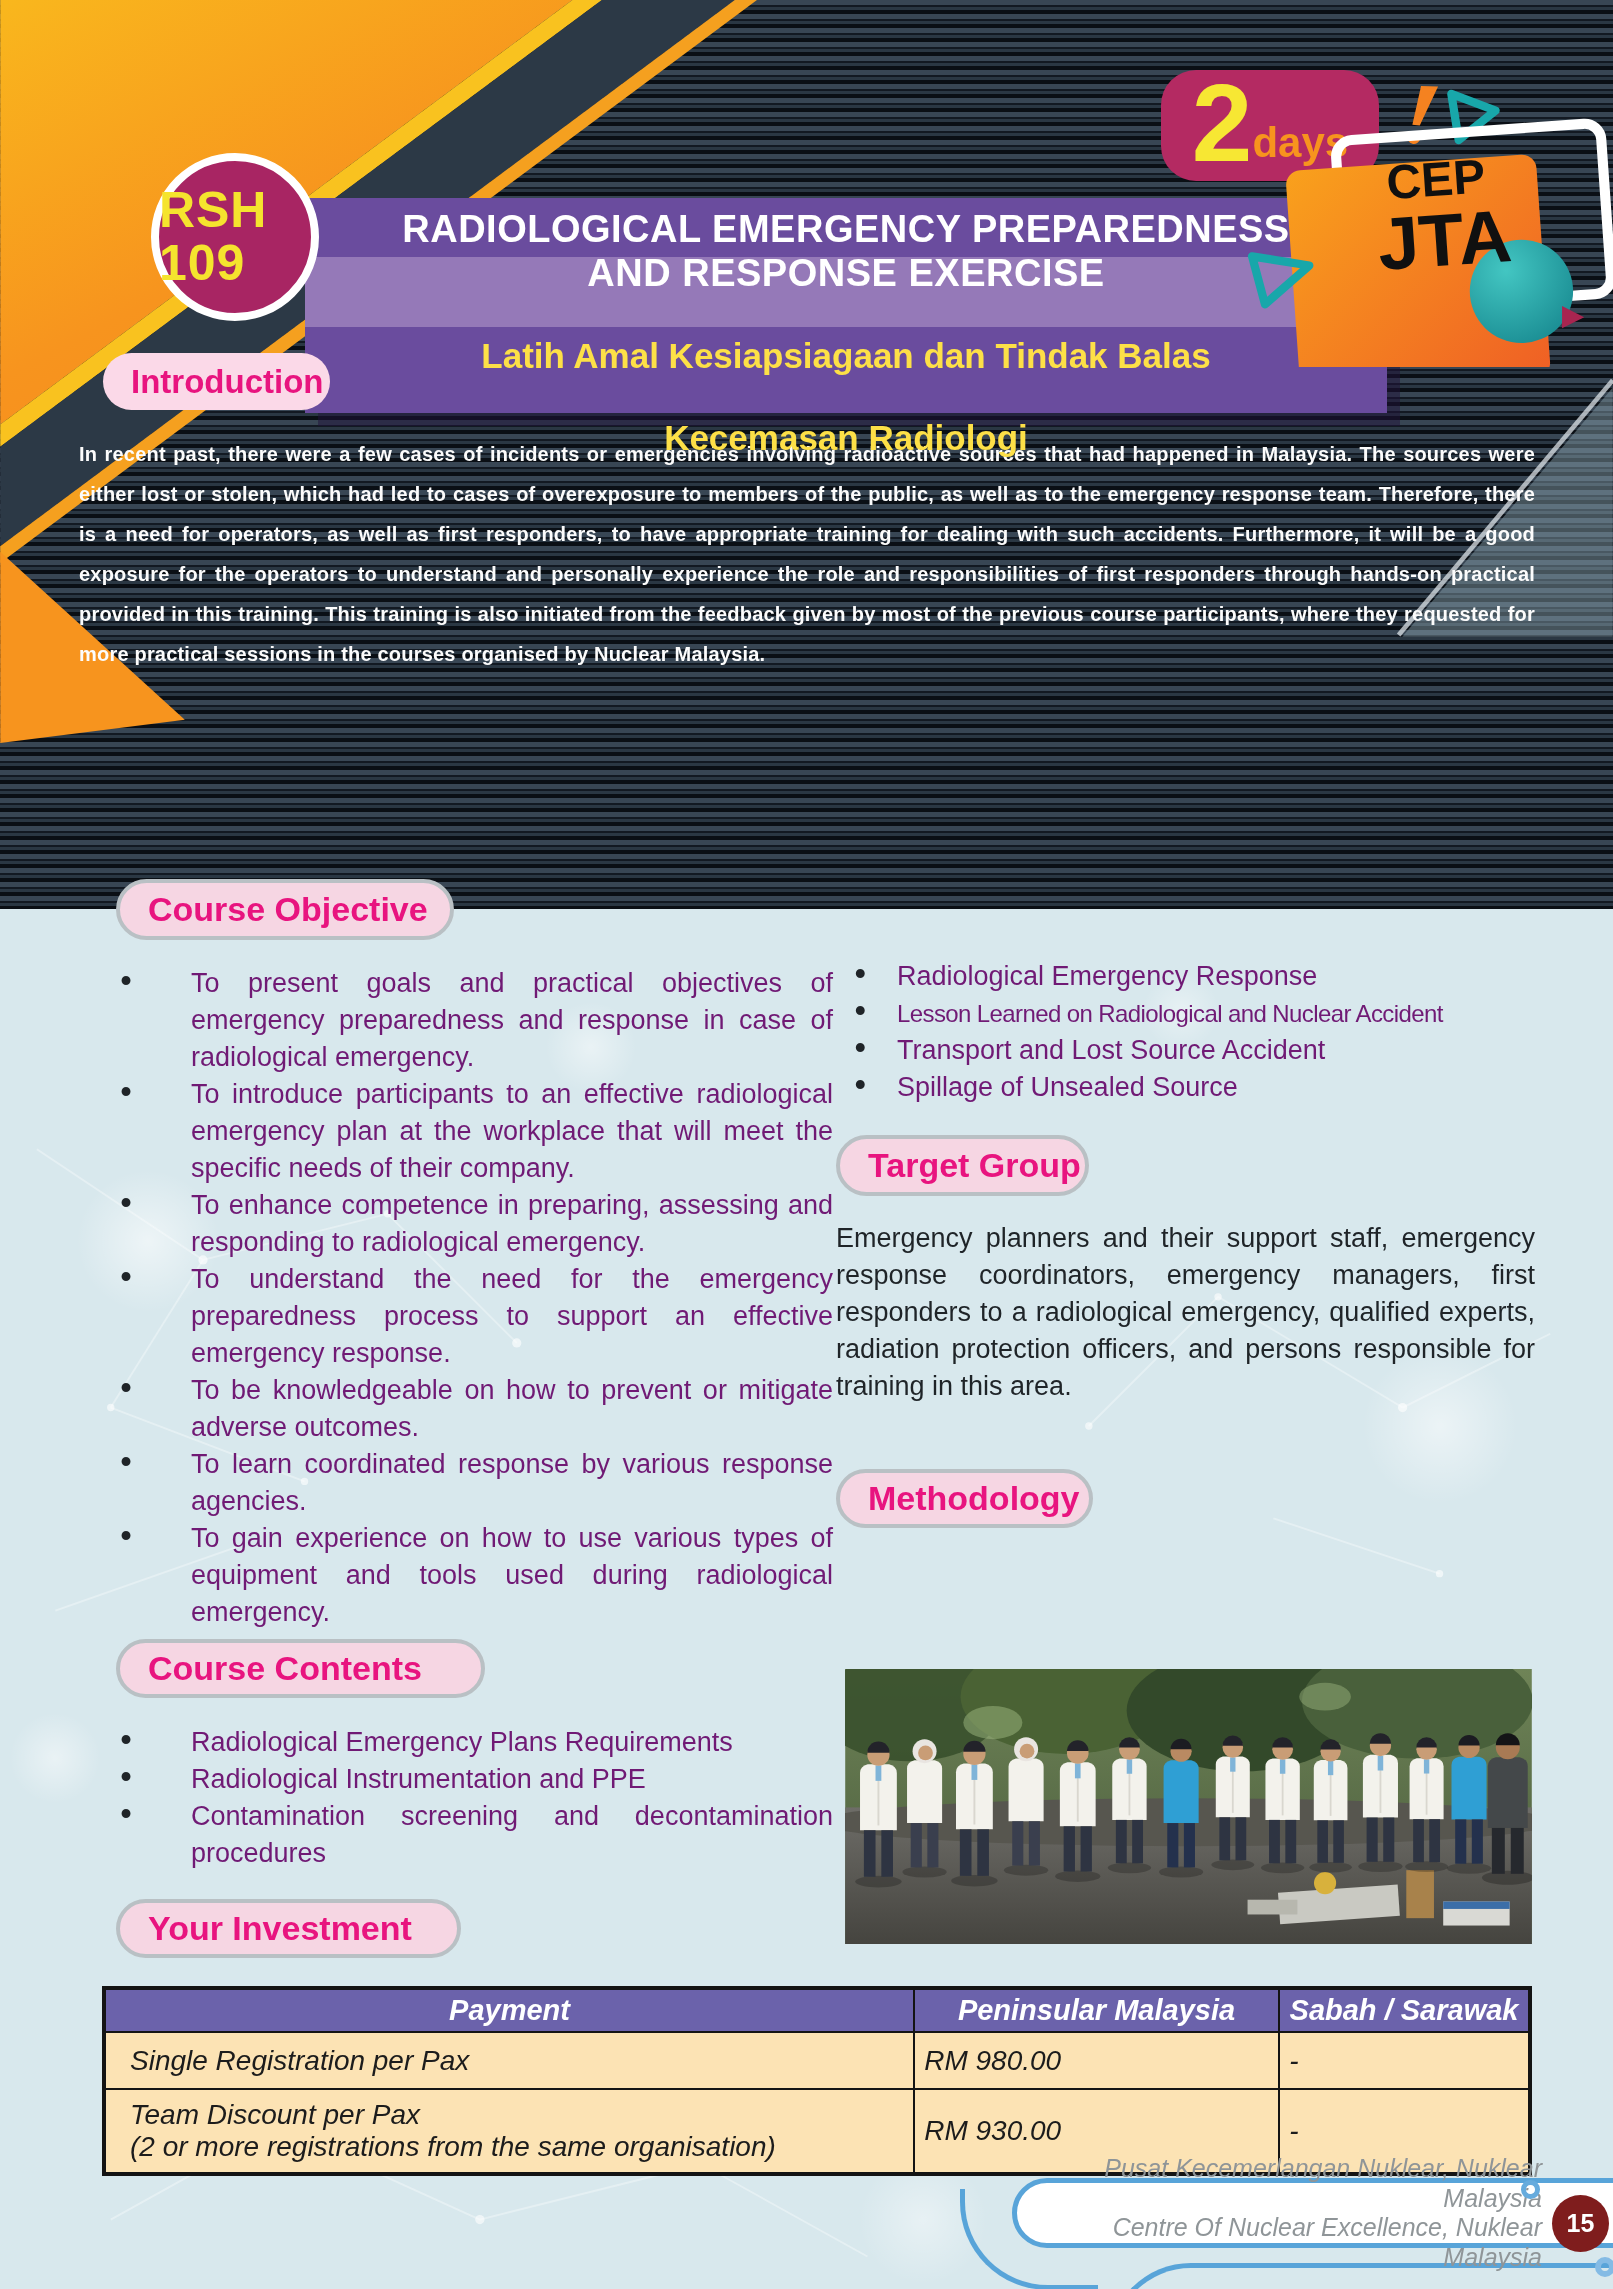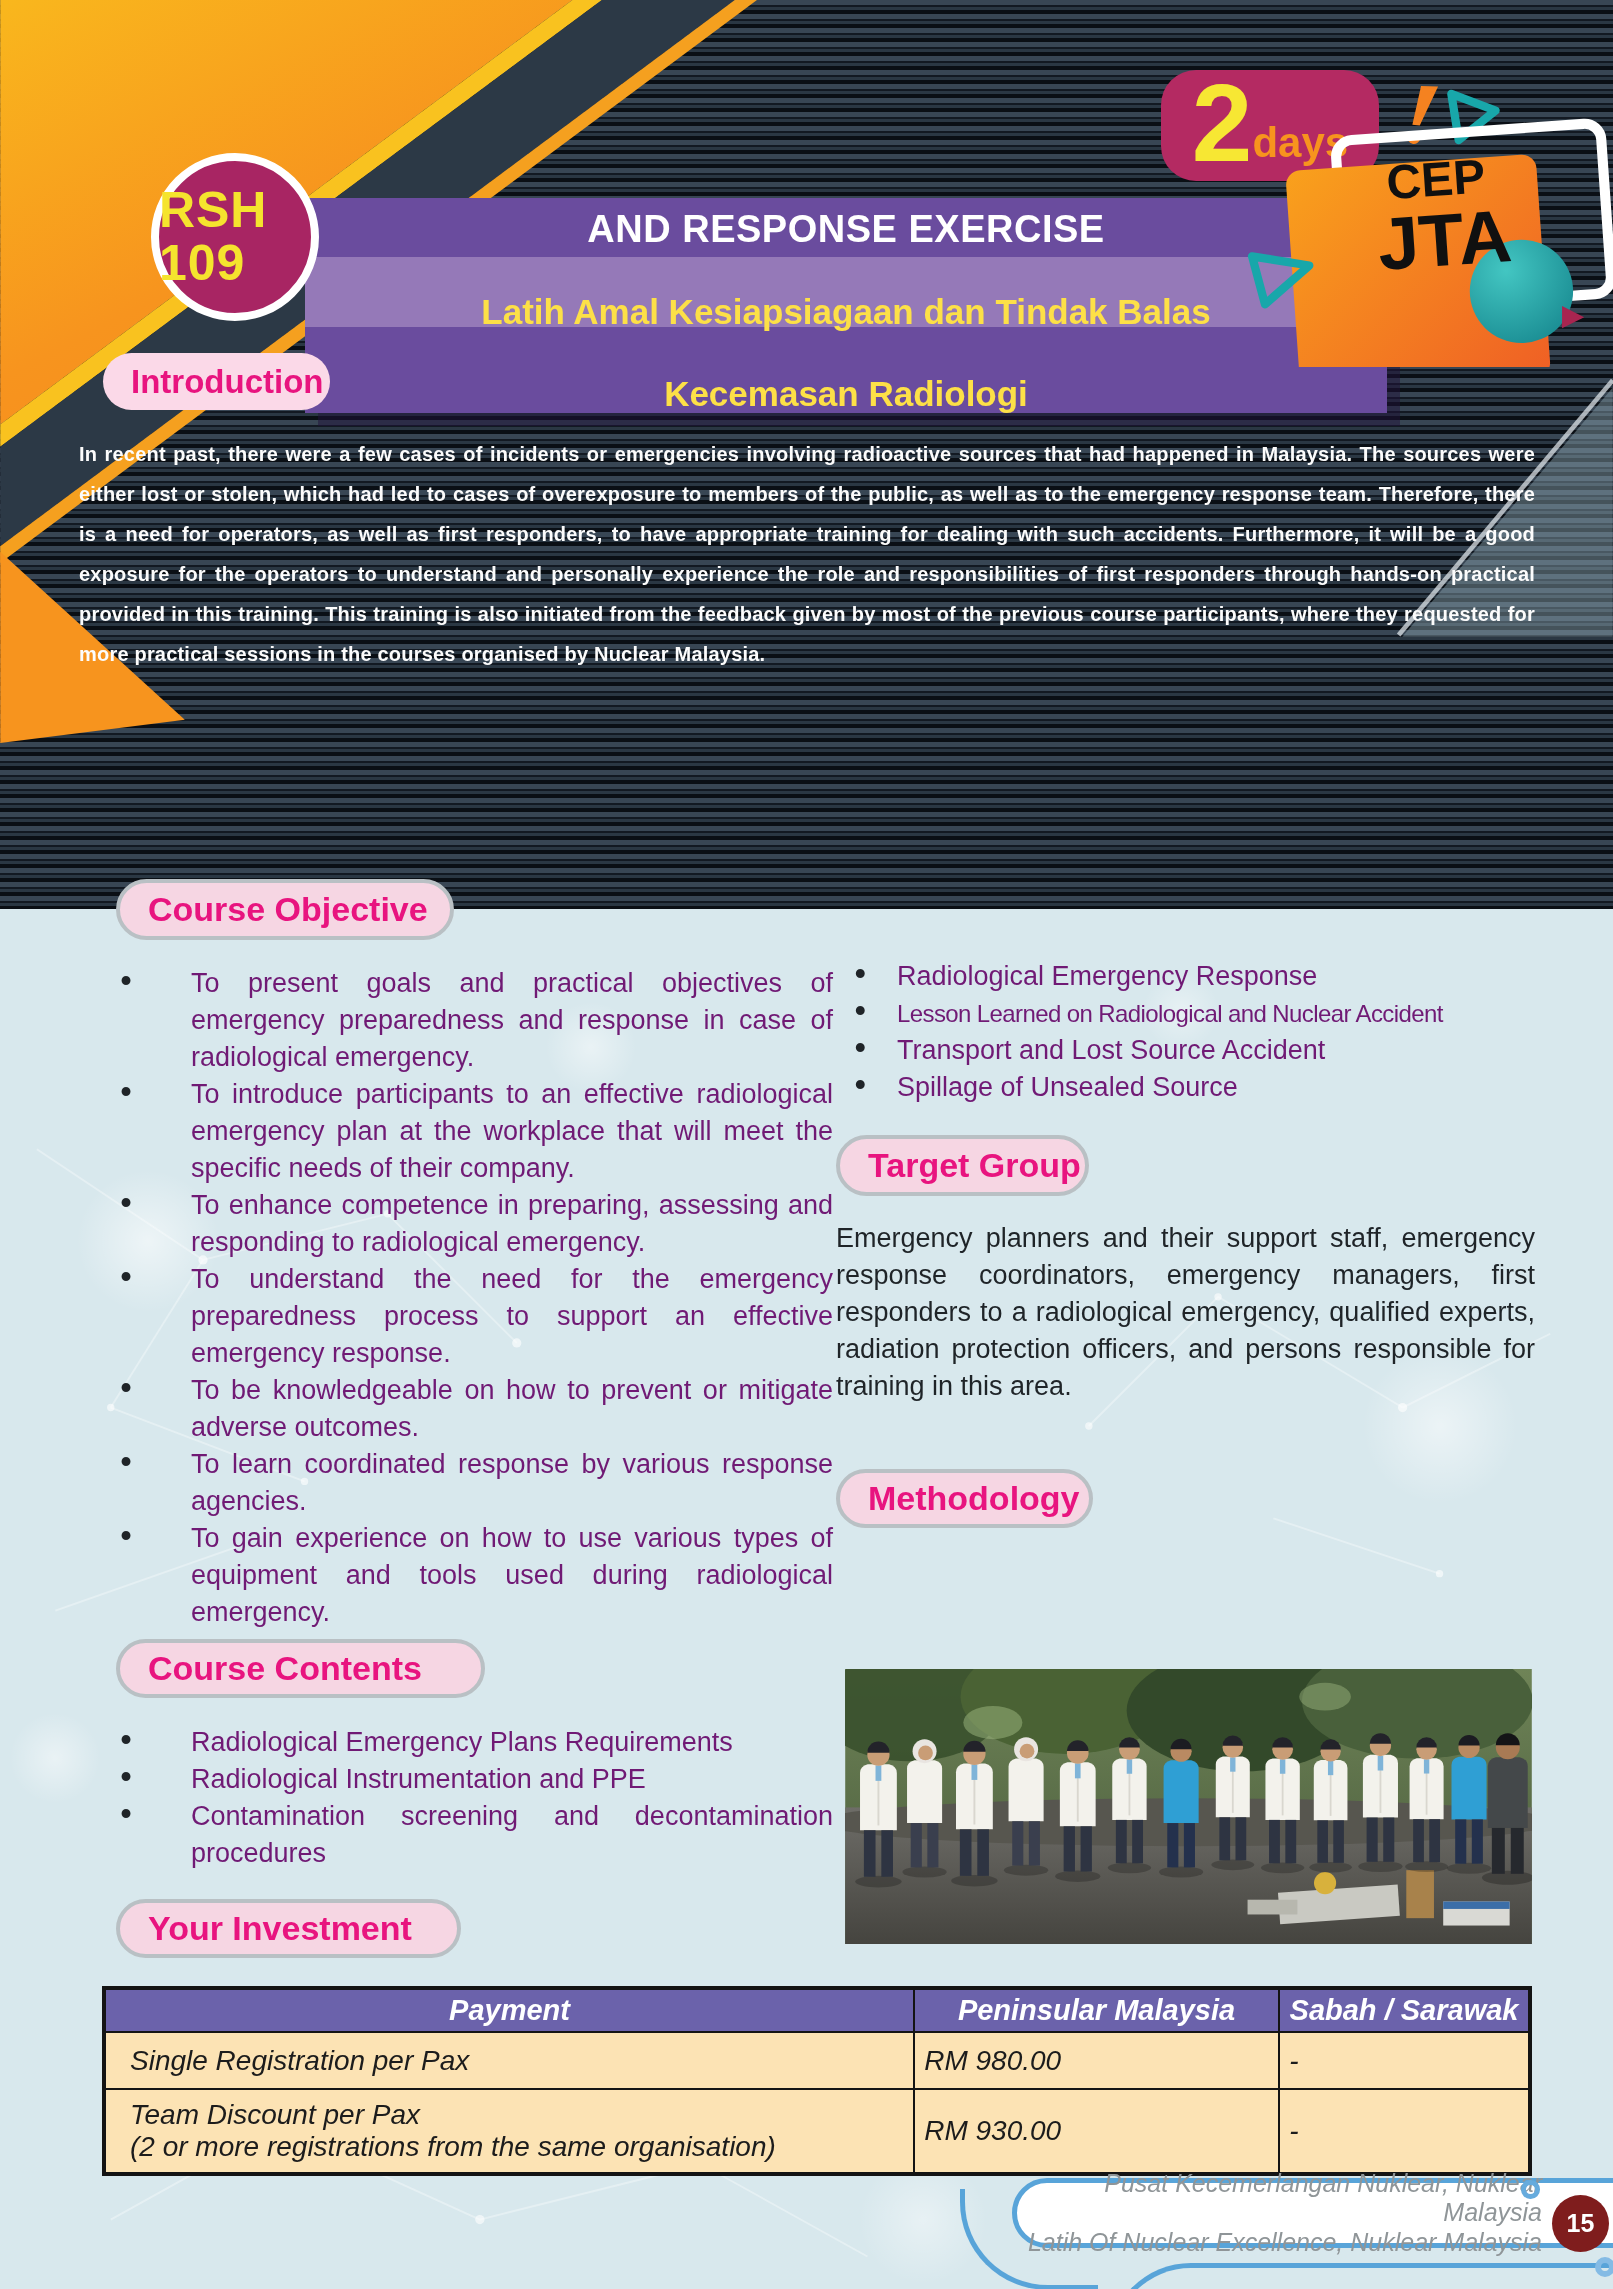--- a/index.html
+++ b/index.html
@@ -236,20 +236,21 @@
         <text x="166" y="126" font-size="52">CEP</text>
         <text x="152" y="202" font-size="80">JTA</text>
       </g>
 
       <polygon points="16,190 78,200 30,242" fill="none" stroke="#18a7aa" stroke-width="9" stroke-linejoin="round"></polygon>
     </svg>
 
     <div class="title-banner">
       <div class="light-band"></div>
       <div class="txt">
+        <div class="title-line">RADIOLOGICAL EMERGENCY PREPAREDNESS</div>
         <div class="title-line">AND RESPONSE EXERCISE</div>
         <div class="subtitle-line">Latih Amal Kesiapsiagaan dan Tindak Balas</div>
         <div class="subtitle-line">Kecemasan Radiologi</div>
       </div>
     </div>
 
     <div class="rsh-badge">
       <span>RSH</span>
       <span>109</span>
     </div>
@@ -429,20 +430,20 @@
         <td>RM 930.00</td>
         <td>-</td>
       </tr>
     </tbody>
   </table>
 
   <div class="footer-tail"></div>
   <div class="footer-curve2"></div>
   <div class="footer-band">
     <div class="fline">Pusat Kecemerlangan Nuklear, Nuklear Malaysia</div>
-    <div class="fline">Latih Of Nuclear Excellence, Nuklear Malaysia</div>
+    <div class="fline">Centre Of Nuclear Excellence, Nuklear Malaysia</div>
   </div>
   <div class="ring ring1"></div>
   <div class="page-circle">15</div>
   <div class="ring ring2"></div>
 
 </div>
 
 
 </body></html>

